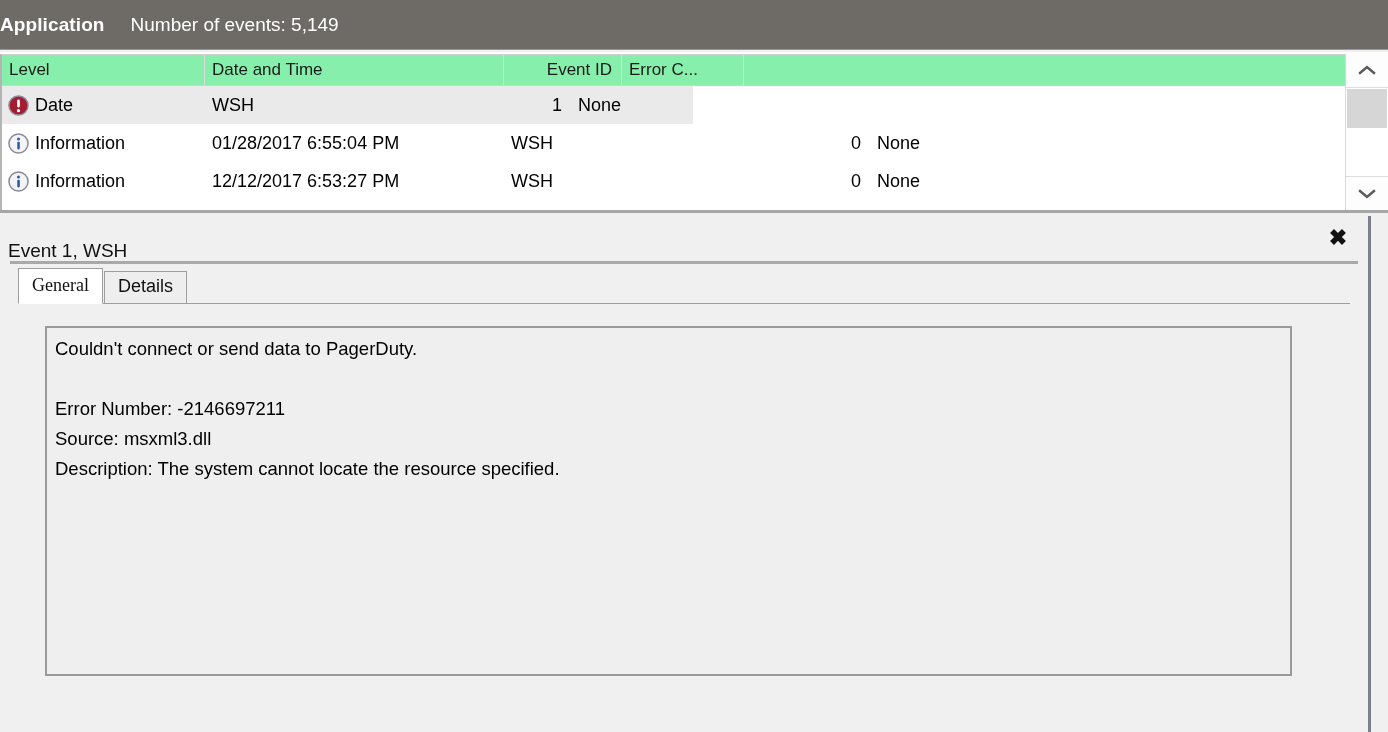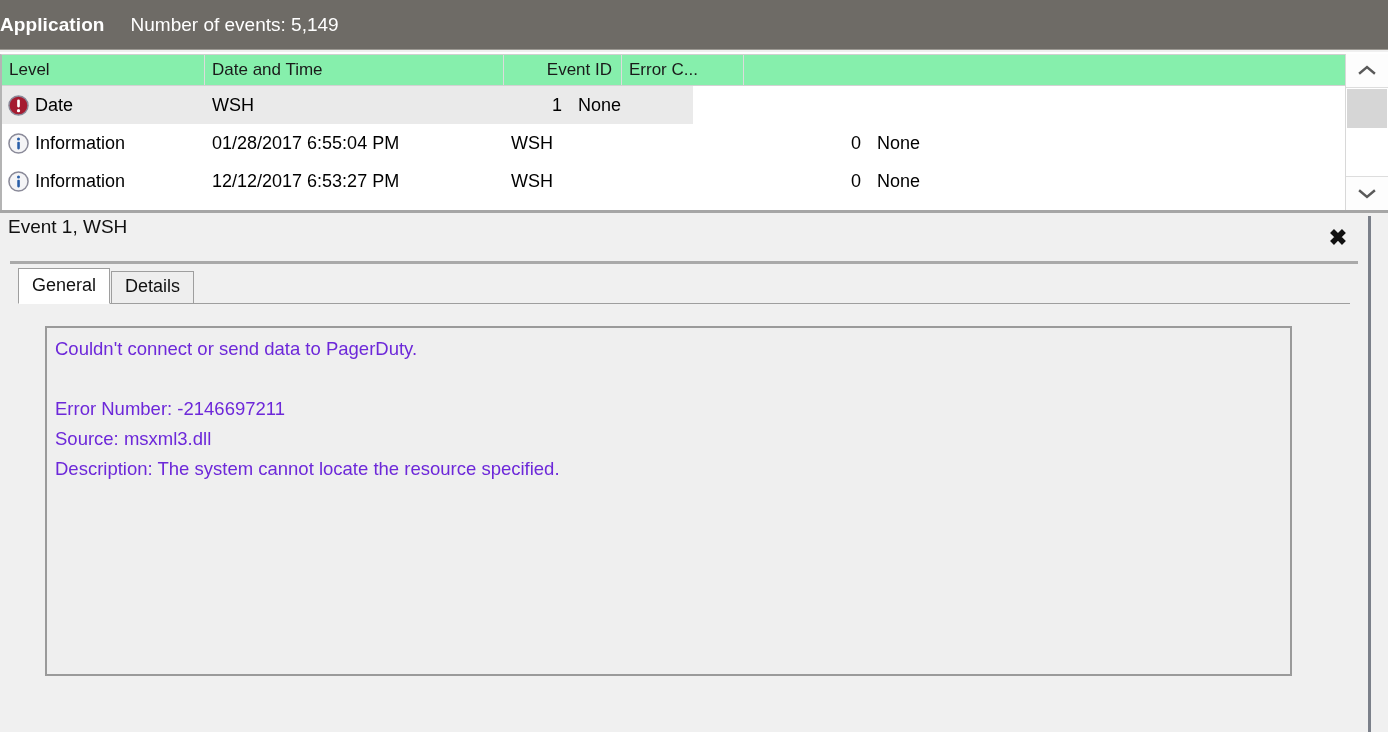--- a/index.html
+++ b/index.html
@@ -157,21 +157,21 @@
     width: 1371px;
     height: 516px;
     background: #f0f0f0;
     box-sizing: border-box;
     border-right: 3px solid #7b808a;
   }
   .detail-title-bar {
     position: relative;
     height: 46px;
     display: flex;
-    align-items: flex-start;
+    align-items: flex-end;
     padding-left: 8px;
     box-sizing: border-box;
   }
   .detail-title {
     font-size: 19px;
     color: #111111;
   }
   .close-btn {
     position: absolute;
     right: 12px;
@@ -220,20 +220,21 @@
     color: #111111;
     box-sizing: border-box;
     cursor: default;
   }
   .tab.active {
     background: #ffffff;
     border: 1px solid #9e9e9e;
     border-bottom: 1px solid #ffffff;
     z-index: 3;
     height: 36px;
+    font-family: Liberation Serif, serif;
   }
   .tab.inactive {
     background: #eeeeee;
     border: 1px solid #9e9e9e;
     border-bottom: 1px solid #9e9e9e;
     margin-left: 1px;
     margin-bottom: 0px;
   }
   .tab-underline {
     position: absolute;
@@ -265,21 +266,21 @@
     box-sizing: border-box;
     padding: 6px 8px;
     overflow: hidden;
     cursor: text;
   }
   .msg-text {
     margin: 0;
     font-family: "Liberation Sans", sans-serif;
     font-size: 18.5px;
     line-height: 30px;
-    color: #6d28d9;
+    color: #000000;
     white-space: pre-wrap;
   }
 </style>
 </head>
 <body>
 
 <div class="app">
 
   <div class="log-header">
     <span class="log-name">Application</span>

